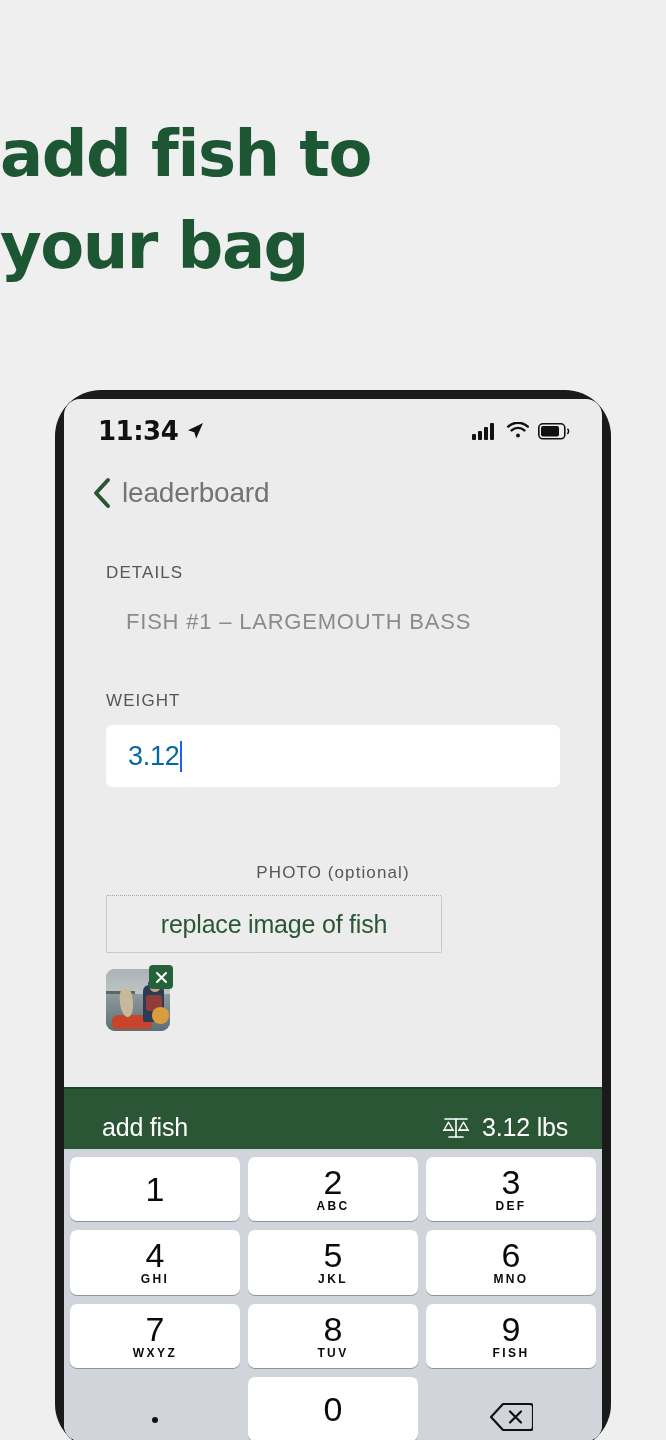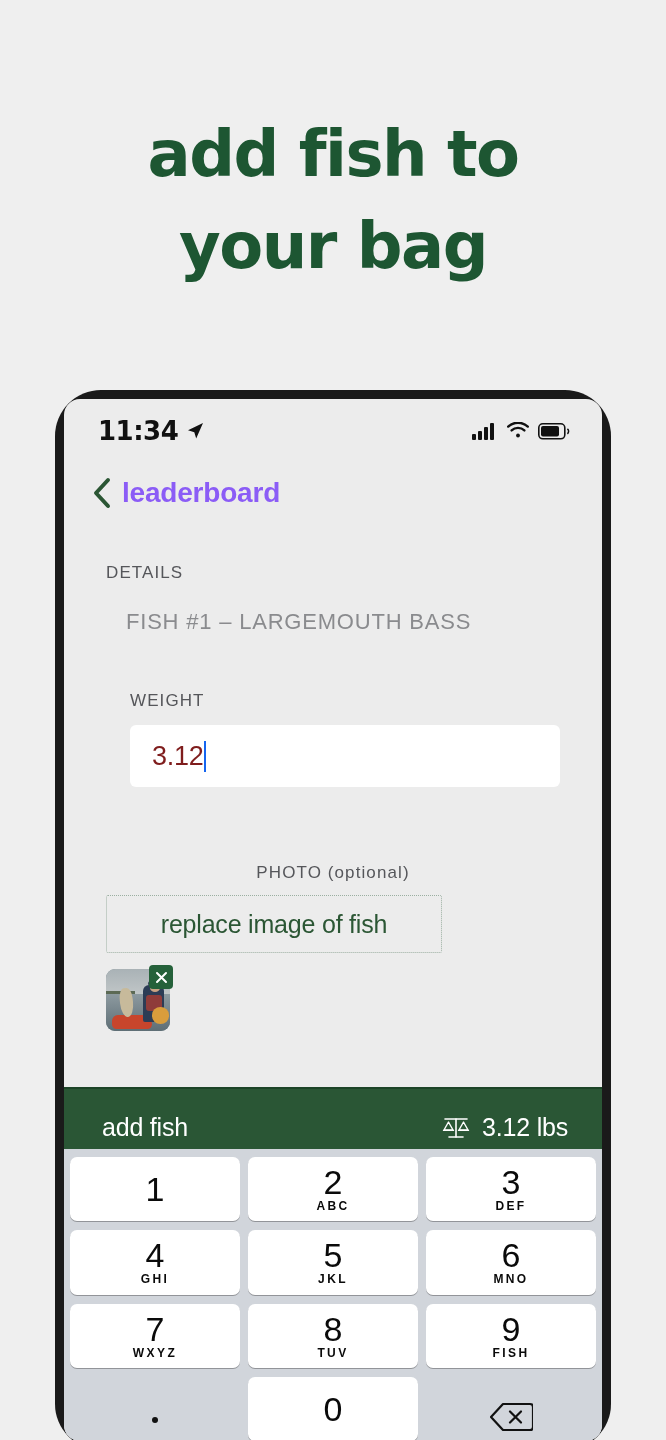--- a/index.html
+++ b/index.html
@@ -14,21 +14,21 @@
     overflow: hidden;
     position: relative;
   }
 
   
   .promo-headline {
     position: absolute;
     top: 108px;
     left: 0;
     width: 666px;
-    text-align: center;
+    text-align: left;
     color: #1D5632;
     font-size: 64px;
     line-height: 92px;
     font-weight: bold;
     letter-spacing: -1.5px;
     font-family: "DejaVu Sans", sans-serif;
   }
   .promo-headline .line2 { display: block; }
 
   
@@ -84,54 +84,53 @@
   
   .nav-back {
     display: flex;
     align-items: center;
     gap: 10px;
     padding: 22px 0 0 28px;
   }
   .chev { display: block; }
   .nav-back-label {
     font-size: 28px;
-    color: #8b5cf6;
+    color: #737373;
     letter-spacing: -0.2px;
-    font-weight: bold;
   }
 
   
   .form-body {
     padding: 54px 42px 0 42px;
   }
   .field-label {
     font-size: 17px;
     letter-spacing: 1.1px;
     color: #55565A;
   }
   .detail-value {
     font-size: 22px;
     letter-spacing: 0.8px;
     color: #8A8B8E;
     margin: 26px 0 0 20px;
   }
-  .weight-block { margin-top: 56px; margin-left: 24px; }
+  .weight-block { margin-top: 56px; }
   .weight-input {
     margin-top: 14px;
     height: 62px;
     background: #FFFFFF;
     border-radius: 6px;
     display: flex;
     align-items: center;
     padding-left: 22px;
     box-sizing: border-box;
   }
   .weight-value {
     font-size: 27px;
-    color: #7f1d1d;
+    color: #0369a1;
     letter-spacing: -0.3px;
   }
   .caret {
     display: inline-block;
     width: 2px;
     height: 31px;
     background: #1565F0;
     margin-left: 1px;
   }
 

